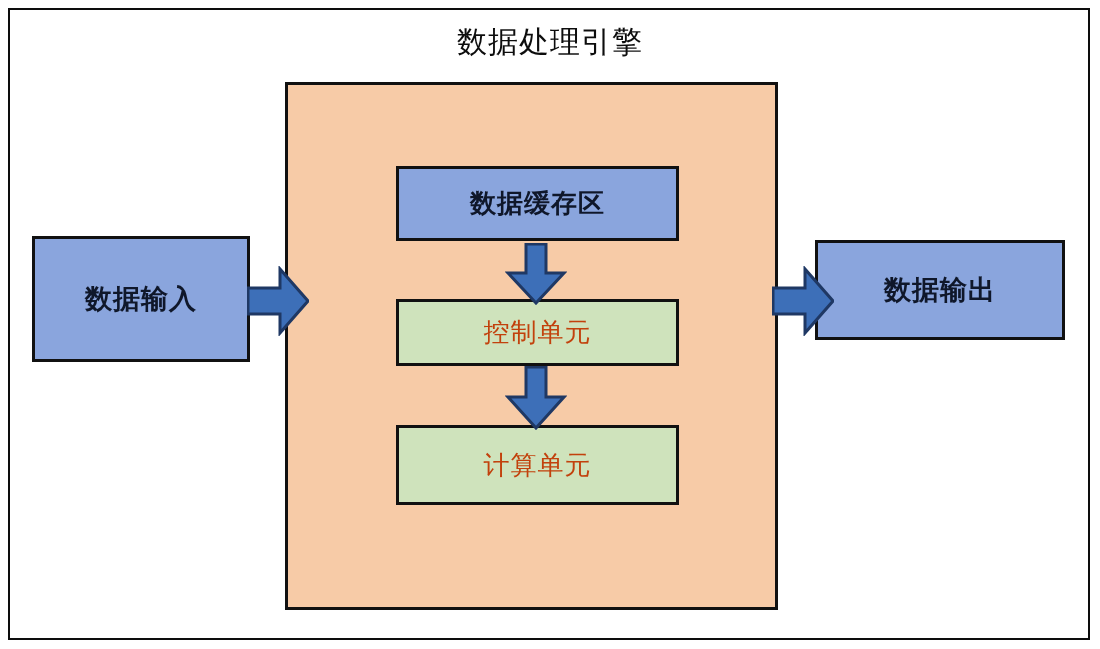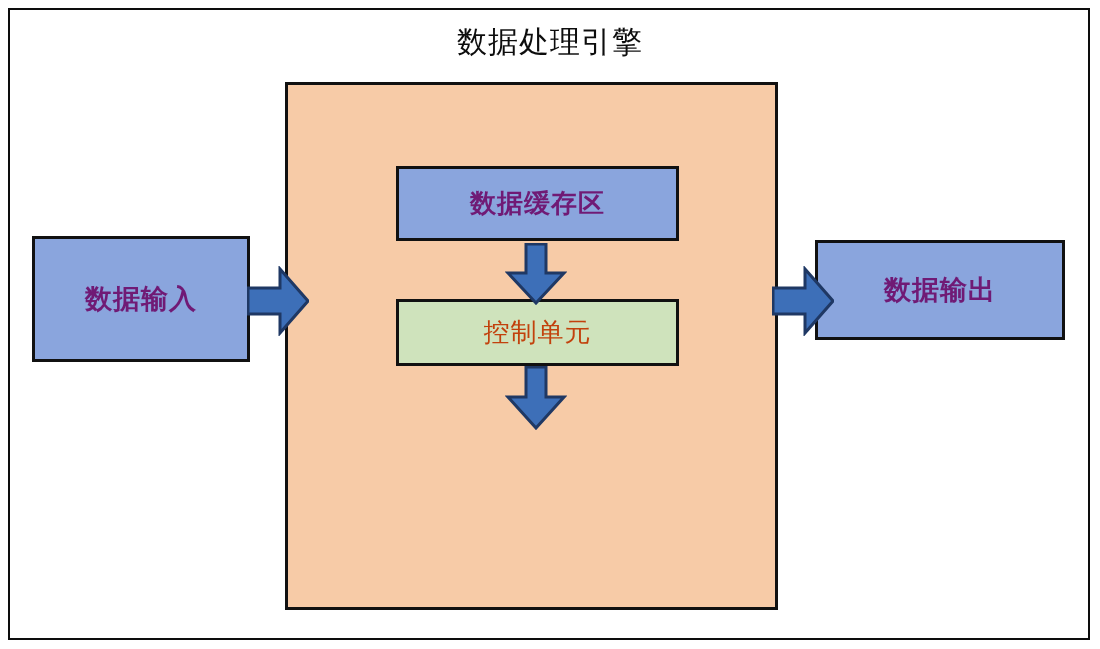--- a/index.html
+++ b/index.html
@@ -61,21 +61,21 @@
     box-sizing: border-box;
     display: flex;
     align-items: center;
     justify-content: center;
     text-align: center;
     white-space: nowrap;
   }
   .node-blue {
     background: #8aa5dd;
     border: 3px solid #111111;
-    color: #701a75;
+    color: #0f172a;
     font-weight: bold;
   }
   .node-green {
     background: #cfe3bc;
     border: 3px solid #111111;
     color: #c2410c;
     font-weight: 400;
   }
   
   .node-input {
@@ -145,20 +145,23 @@
   </div>
 
   <div class="node node-blue node-cache">
     <span>数据缓存区</span>
   </div>
 
   <div class="node node-green node-control">
     <span>控制单元</span>
   </div>
 
+  <div class="node node-green node-compute">
+    <span>计算单元</span>
+  </div>
 
   <div class="node node-blue node-output">
     <span>数据输出</span>
   </div>
 
   <div class="arrow arrow-in">
     <svg viewBox="0 0 62 70" width="62" height="70" aria-hidden="true">
       <polygon points="1,22 33,22 33,3 61,35 33,67 33,48 1,48" fill="#3d6fb8" stroke="#1f3864" stroke-width="3" stroke-linejoin="miter"></polygon>
     </svg>
   </div>

